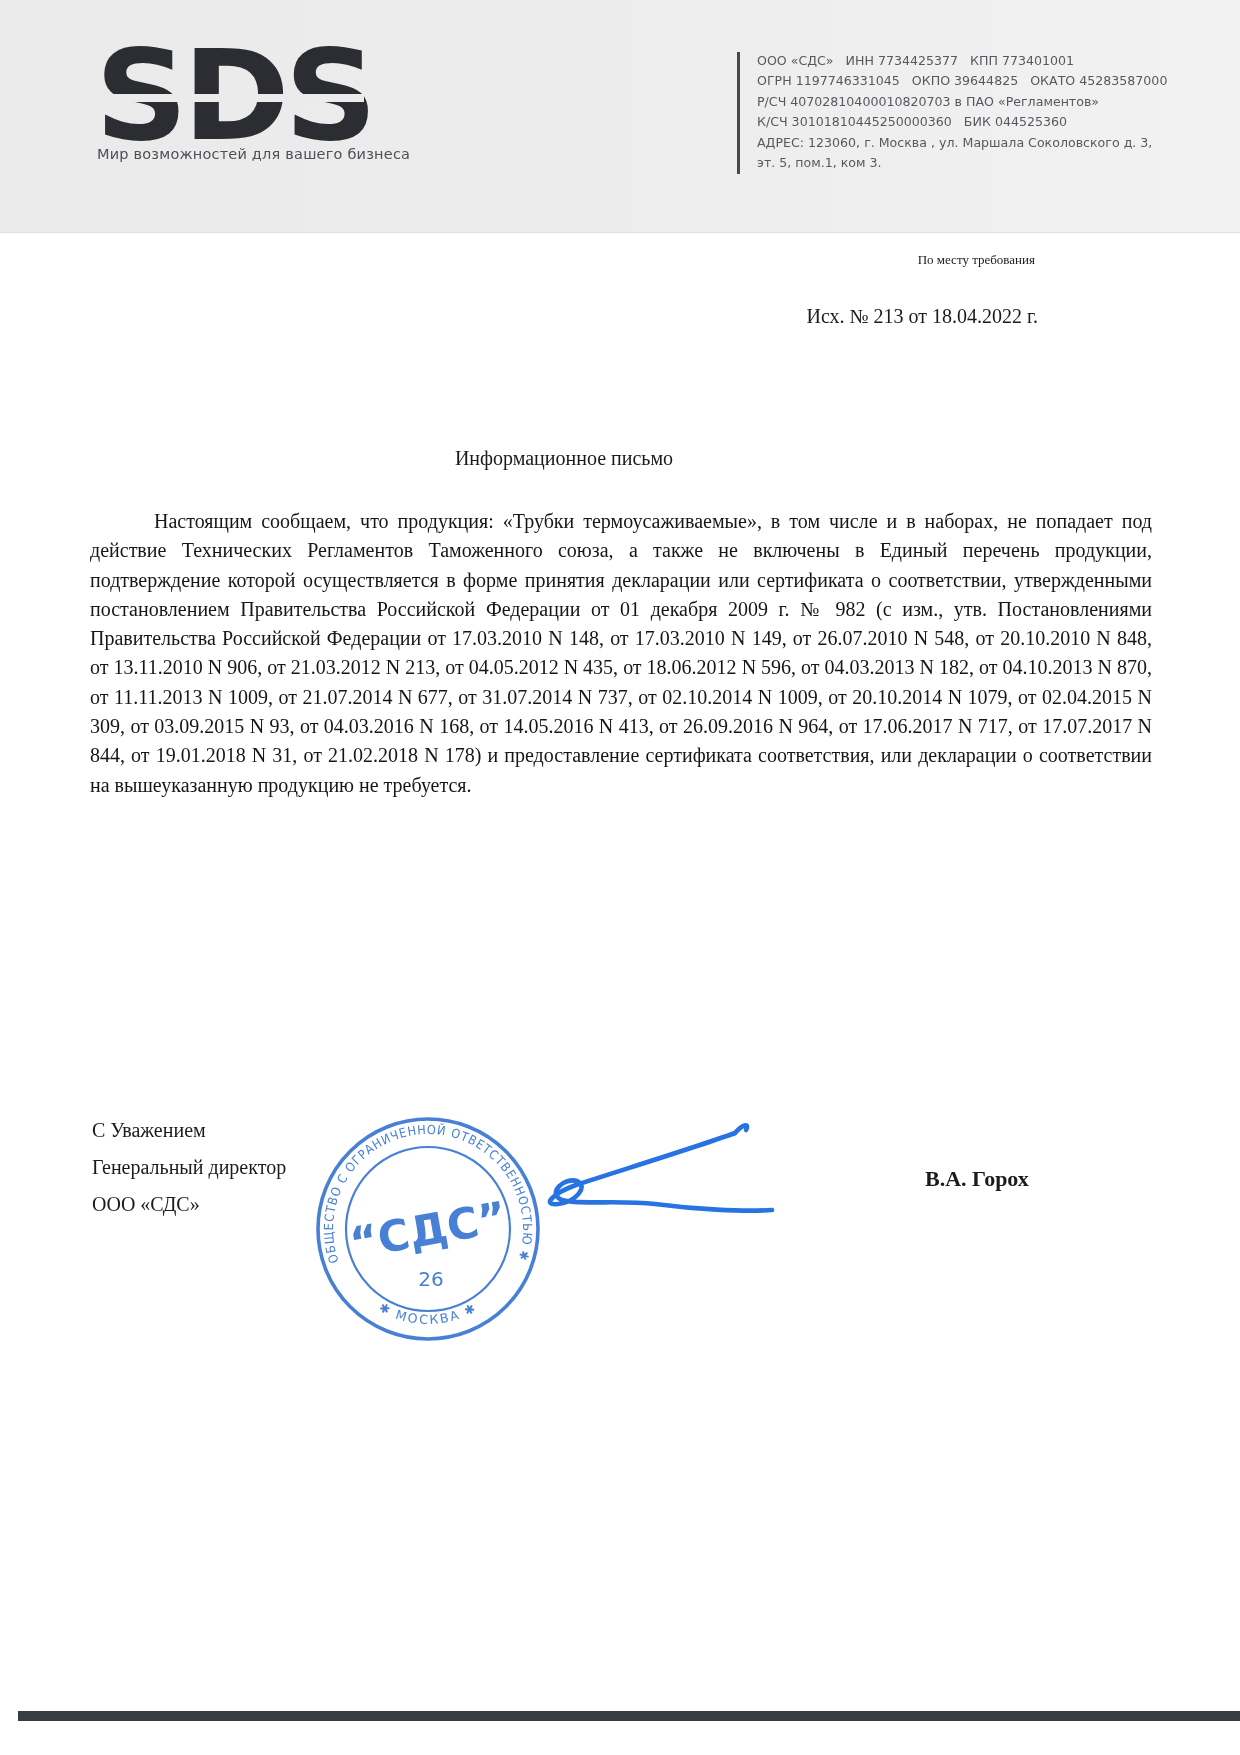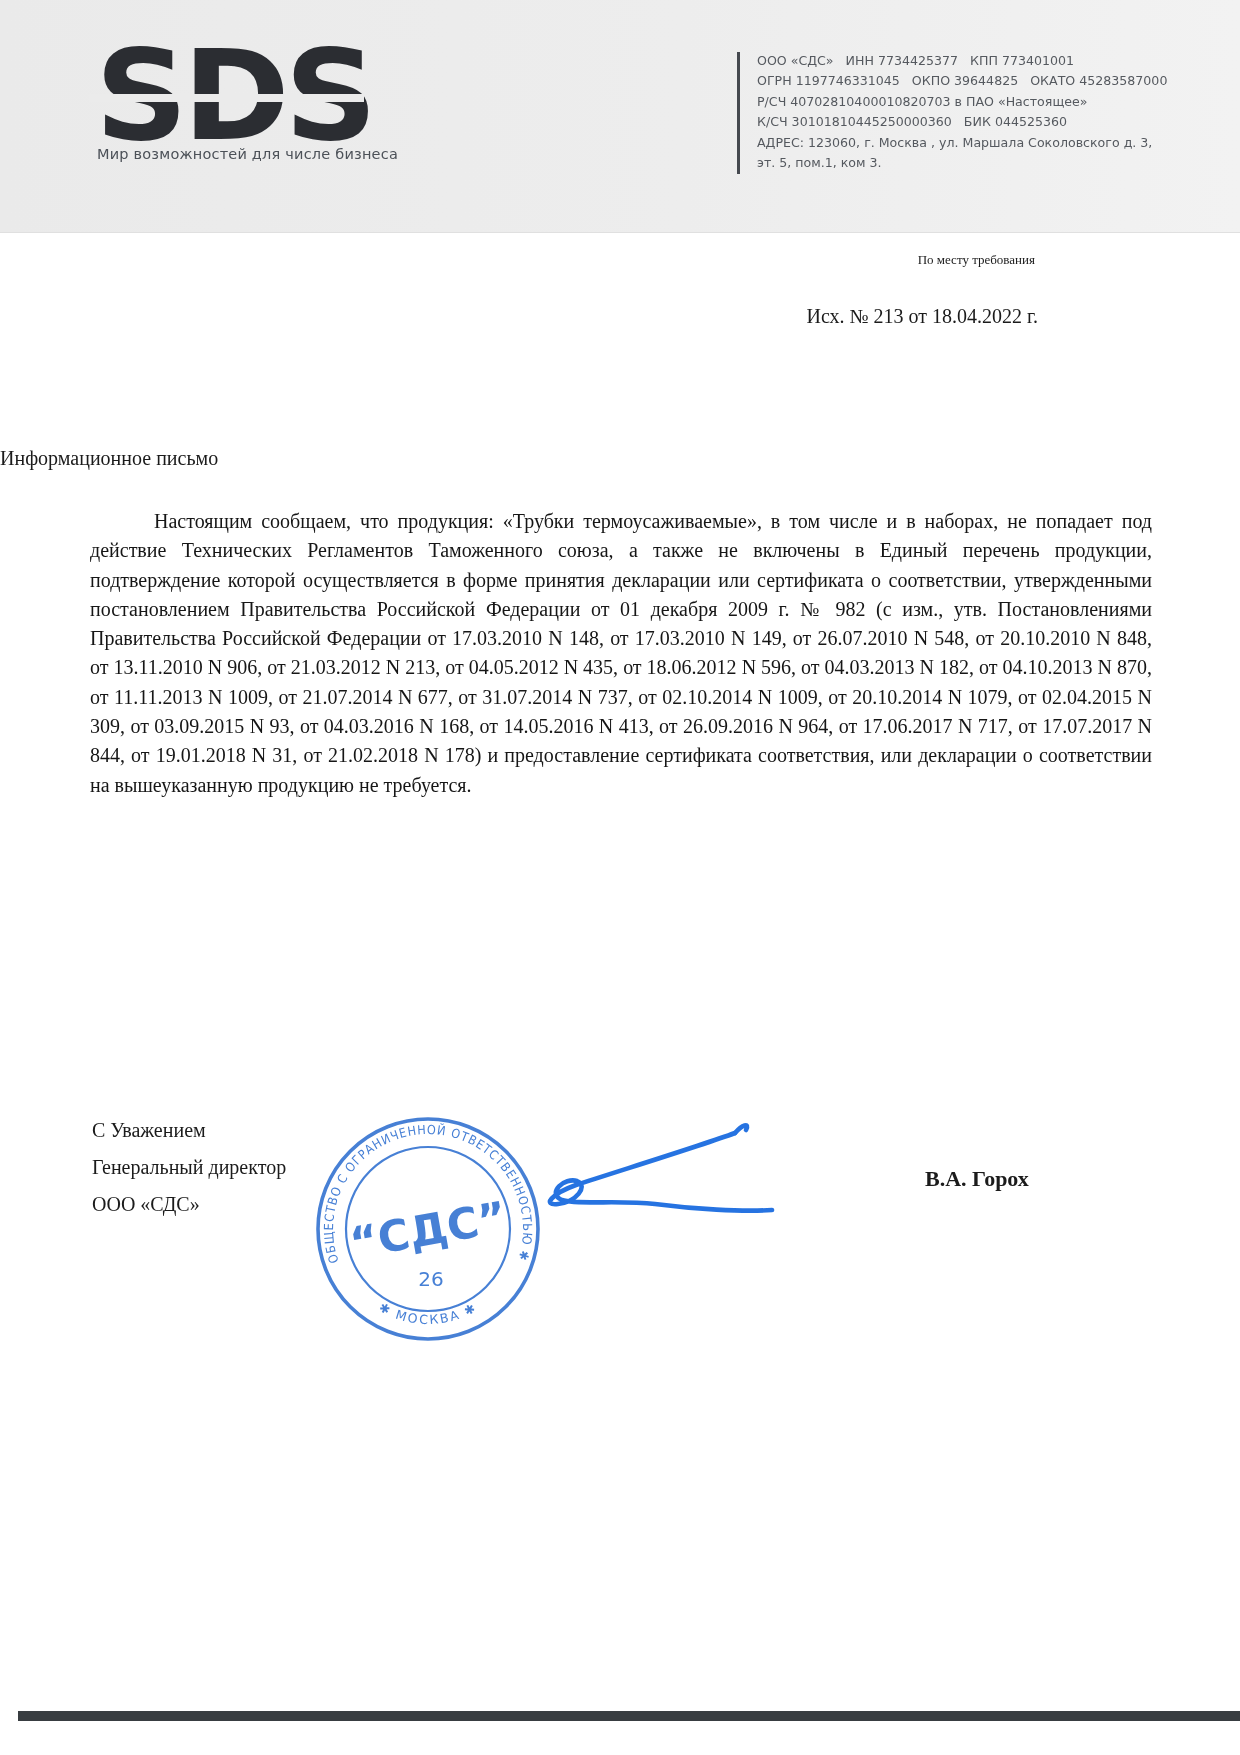--- a/index.html
+++ b/index.html
@@ -40,21 +40,21 @@
   }
   
   .addressee{
     position:absolute;right:205px;top:252px;font-size:13px;white-space:nowrap;
   }
   .ref-line{
     position:absolute;right:202px;top:297px;font-size:20px;white-space:nowrap;margin-top:8px;
   }
   
   .letter-title{
-    position:absolute;left:0;top:447px;width:1128px;font-size:20px;
+    position:absolute;left:0;top:447px;width:1128px;text-align:center;font-size:20px;
   }
   .para{
     position:absolute;left:90px;width:1062px;font-size:20px;line-height:29.3px;
     text-align:justify;color:#161616;
   }
   .para-1{top:507px;text-indent:64px;}
   .para-2{top:884px;}
   
   .closing{
     position:absolute;left:92px;top:1112px;font-size:20px;line-height:37px;white-space:nowrap;
@@ -72,26 +72,26 @@
 </head>
 <body>
 
 <div class="page">
 
   <div class="top-band">
     <div class="logo-block">
       <span class="logo-text">SDS</span>
       <span class="logo-slit"></span>
     </div>
-    <div class="logo-tagline">Мир возможностей для числе бизнеса</div>
+    <div class="logo-tagline">Мир возможностей для вашего бизнеса</div>
     <div class="details-divider"></div>
     <div class="company-details">
       <div>ООО «СДС»&nbsp;&nbsp; ИНН 7734425377&nbsp;&nbsp; КПП 773401001</div>
       <div>ОГРН 1197746331045&nbsp;&nbsp; ОКПО 39644825&nbsp;&nbsp; ОКАТО 45283587000</div>
-      <div>Р/СЧ 40702810400010820703 в ПАО «Настоящее»</div>
+      <div>Р/СЧ 40702810400010820703 в ПАО «Регламентов»</div>
       <div>К/СЧ 30101810445250000360&nbsp;&nbsp; БИК 044525360</div>
       <div>АДРЕС: 123060, г. Москва , ул. Маршала Соколовского д. 3,</div>
       <div>эт. 5, пом.1, ком 3.</div>
     </div>
   </div>
 
   <div class="addressee">По месту требования</div>
   <div class="ref-line">Исх. № 213 от 18.04.2022 г.</div>
 
   <div class="letter-title">Информационное письмо</div>

